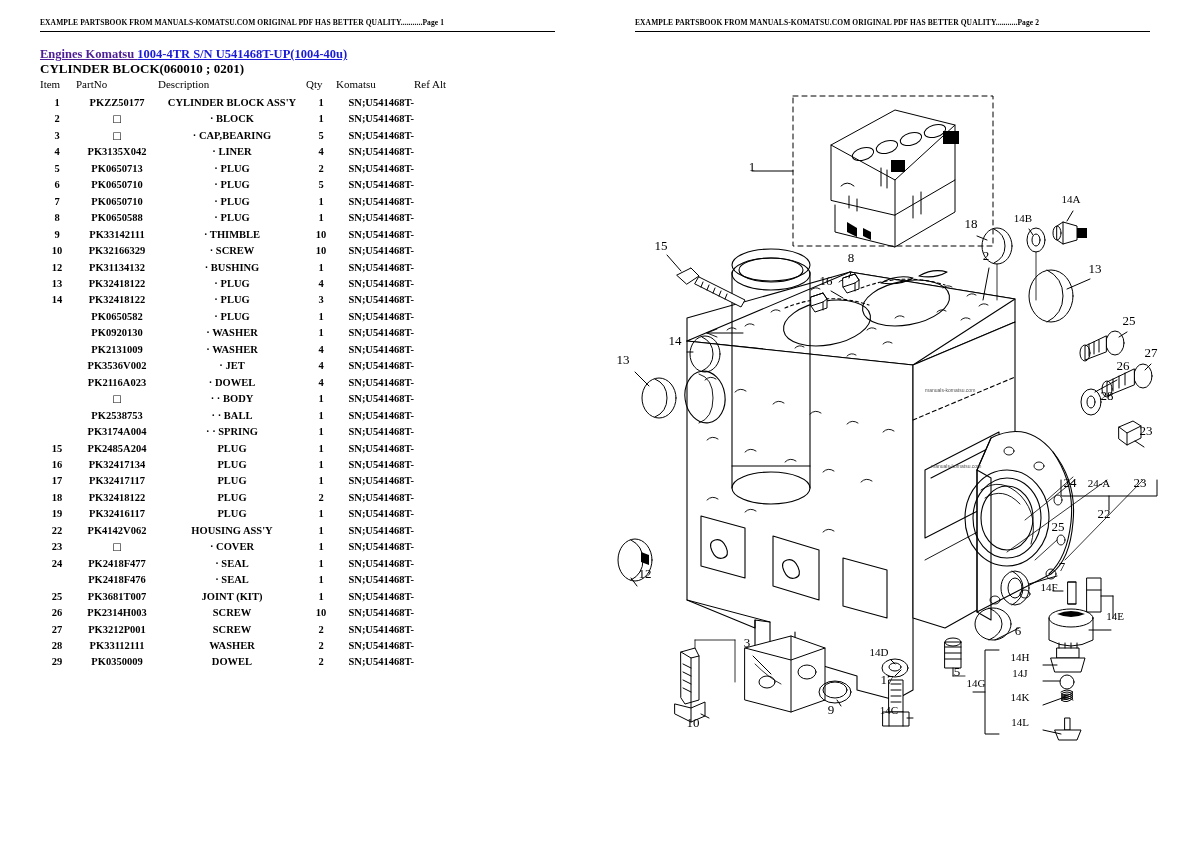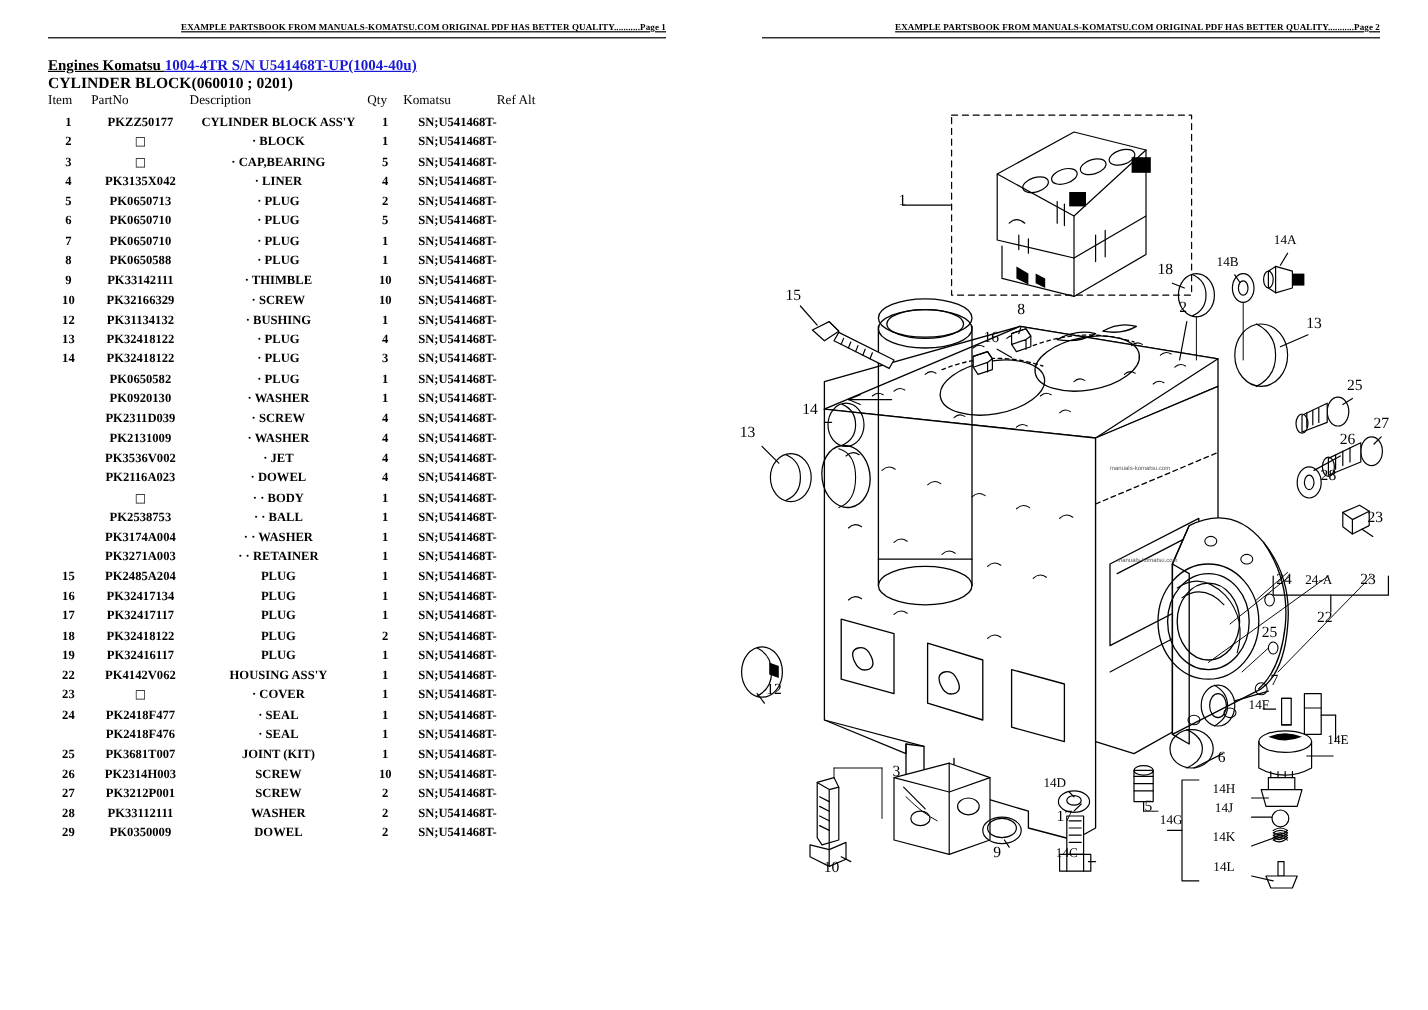--- a/index.html
+++ b/index.html
@@ -15,39 +15,38 @@
   .spread-divider {
     position:absolute; left:595px; top:0; width:1px; height:842px;
     background:#ffffff;
   }
 
   
   .page-header {
     position:absolute; top:18px; height:18px;
     font-family:"Liberation Serif", serif;
     font-weight:bold; font-size:7.5px; color:#000;
-    text-align:right; white-space:nowrap;
+    text-align:left; white-space:nowrap;
     letter-spacing:0.1px;
-    text-decoration:underline;
   }
   .page-header .hdr-rule {
     position:absolute; left:0; right:0; top:13px;
     border-bottom:1px solid #000;
   }
   #header-left  { left:40px;  width:515px; }
   #header-right { left:635px; width:515px; }
 
   
   #left-page { position:absolute; left:0; top:0; width:595px; height:842px; }
 
   .doc-title {
     position:absolute; left:40px; top:47px;
     font-size:12.5px; font-weight:bold; white-space:nowrap;
   }
-  .title-seg-1 { color:#000000; text-decoration:underline;margin-top:33px; }
+  .title-seg-1 { color:#4c1d95; text-decoration:underline;margin-top:33px; }
   .title-seg-2 { color:#1a1ad6; text-decoration:underline; }
 
   .doc-subtitle {
     position:absolute; left:40px; top:61px;
     font-size:13px; font-weight:bold; color:#000; white-space:nowrap;
   }
 
   
   #parts-table {
     position:absolute; left:40px; top:78px;
@@ -239,28 +238,20 @@
           <tr>
             <td class="col-item"></td>
             <td class="col-part">PK0920130</td>
             <td class="col-desc">· WASHER</td>
             <td class="col-qty">1</td>
             <td class="col-opt">SN;U541468T-</td>
             <td class="col-ref"></td>
           </tr>
           <tr>
             <td class="col-item"></td>
-            <td class="col-part">PK2311D039</td>
-            <td class="col-desc">· SCREW</td>
-            <td class="col-qty">4</td>
-            <td class="col-opt">SN;U541468T-</td>
-            <td class="col-ref"></td>
-          </tr>
-          <tr>
-            <td class="col-item"></td>
             <td class="col-part">PK2131009</td>
             <td class="col-desc">· WASHER</td>
             <td class="col-qty">4</td>
             <td class="col-opt">SN;U541468T-</td>
             <td class="col-ref"></td>
           </tr>
           <tr>
             <td class="col-item"></td>
             <td class="col-part">PK3536V002</td>
             <td class="col-desc">· JET</td>
@@ -288,29 +279,21 @@
             <td class="col-item"></td>
             <td class="col-part">PK2538753</td>
             <td class="col-desc">· · BALL</td>
             <td class="col-qty">1</td>
             <td class="col-opt">SN;U541468T-</td>
             <td class="col-ref"></td>
           </tr>
           <tr>
             <td class="col-item"></td>
             <td class="col-part">PK3174A004</td>
-            <td class="col-desc">· · WASHER</td>
-            <td class="col-qty">1</td>
-            <td class="col-opt">SN;U541468T-</td>
-            <td class="col-ref"></td>
-          </tr>
-          <tr>
-            <td class="col-item"></td>
-            <td class="col-part">PK3271A003</td>
-            <td class="col-desc">· · RETAINER</td>
+            <td class="col-desc">· · SPRING</td>
             <td class="col-qty">1</td>
             <td class="col-opt">SN;U541468T-</td>
             <td class="col-ref"></td>
           </tr>
           <tr>
             <td class="col-item">15</td>
             <td class="col-part">PK2485A204</td>
             <td class="col-desc">PLUG</td>
             <td class="col-qty">1</td>
             <td class="col-opt">SN;U541468T-</td>

